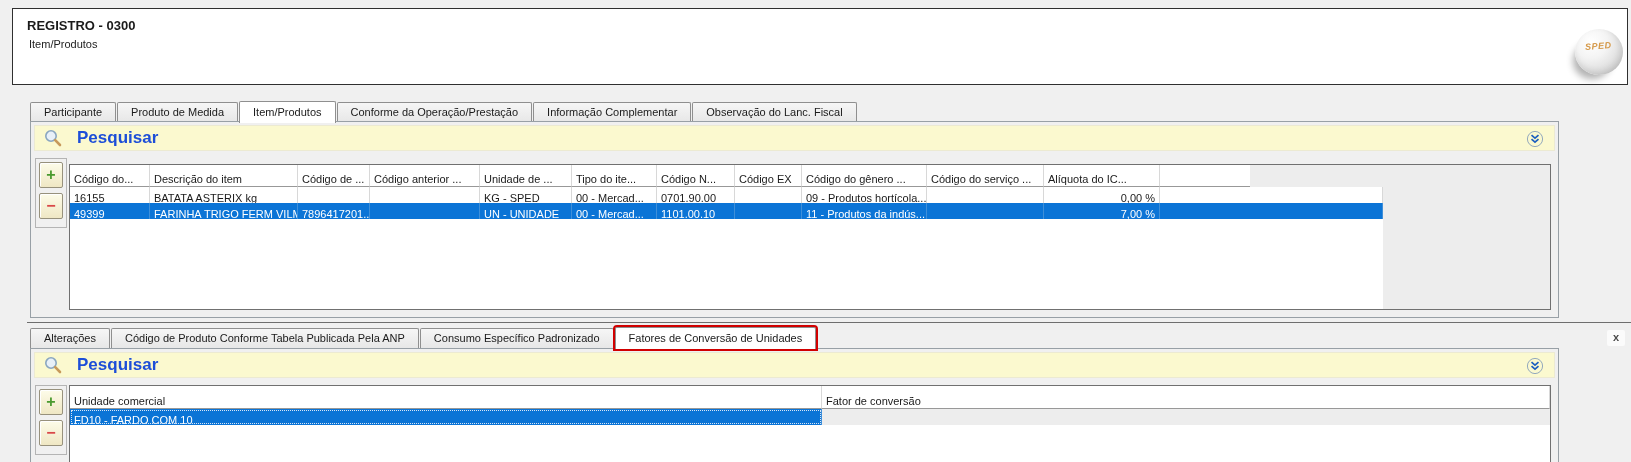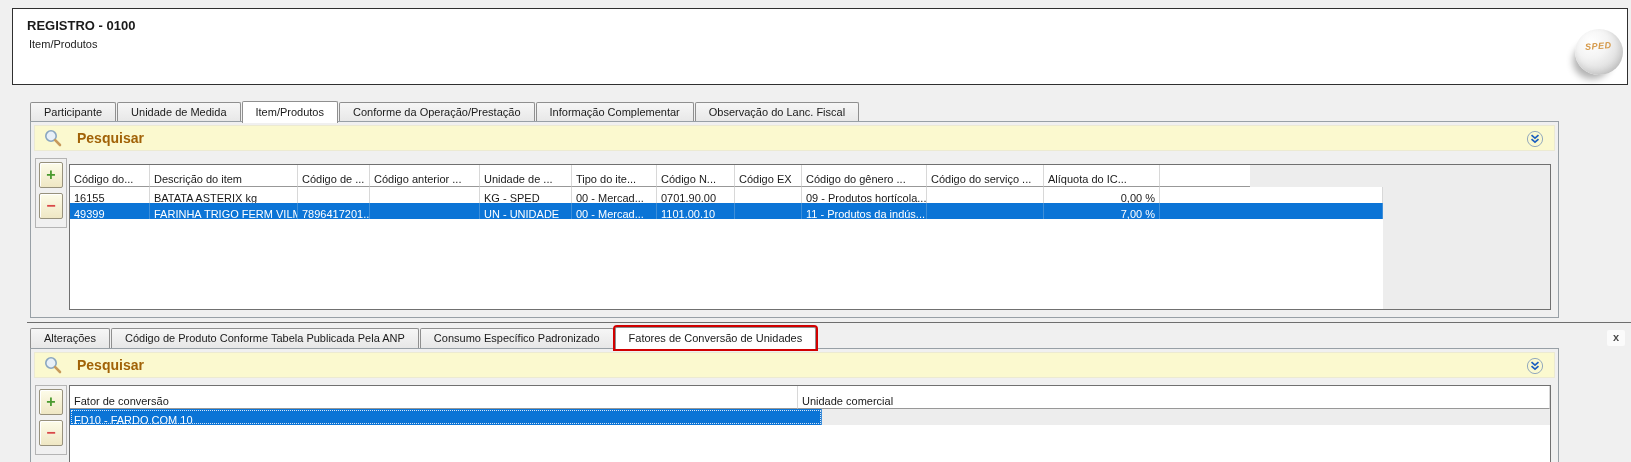--- a/index.html
+++ b/index.html
@@ -49,21 +49,21 @@
     position:absolute; left:30px; width:1529px; border:1px solid #98a0a6; background:#f0f0f0;
   }
   .main-panel { top:121px; height:197px; }
   .bottom-panel { top:348px; height:130px; border-bottom:none; }
   
   .searchbar {
     position:absolute; left:3px; right:3px; top:3px; height:26px;
     background:#fbf9cf; border:1px solid #ecead2; display:flex; align-items:center;
   }
   .searchbar .mag { margin-left:8px; }
-  .search-label { margin-left:14px; color:#a16207; font-weight:bold; font-size:14px; }
+  .search-label { margin-left:14px; color:#1d4ed8; font-weight:bold; font-size:17px; }
   .chev-btn { position:absolute; right:10px; top:4px; width:18px; height:18px; background:transparent; border:none; }
   
   .side-buttons {
     position:absolute; left:4px; top:36px; width:32px; padding:3px;
     border:1px solid #b4b4b4; background:#f0f0f0;
   }
   .sq-btn {
     display:block; width:24px; height:26px; margin:0 auto 5px auto;
     background:linear-gradient(#fdfce9,#efe7c4); border:1px solid #97917c; border-radius:2px;
     font-size:16px; font-weight:bold; line-height:22px; text-align:center;
@@ -98,30 +98,30 @@
   .c6{width:78px}.c7{width:67px}.c8{width:125px}.c9{width:117px}.c10{width:116px}.c11{width:223px}
   
   .b0{width:752px}.b1{width:728px}
 </style>
 </head>
 <body>
 
 <div class="screen">
 
   <div class="header-box">
-    <div class="header-title">REGISTRO - 0100</div>
+    <div class="header-title">REGISTRO - 0300</div>
     <div class="header-subtitle">Item/Produtos</div>
     <div class="sphere">
       <span>SPED</span>
     </div>
   </div>
 
   <div class="tabstrip main-tabs">
     <div class="tab">Participante</div>
-    <div class="tab">Unidade de Medida</div>
+    <div class="tab">Produto de Medida</div>
     <div class="tab active">Item/Produtos</div>
     <div class="tab">Conforme da Operação/Prestação</div>
     <div class="tab">Informação Complementar</div>
     <div class="tab">Observação do Lanc. Fiscal</div>
   </div>
 
   <div class="panel main-panel">
     <div class="searchbar">
       <svg class="mag" width="20" height="20">
         <circle cx="8" cy="8" r="5.2" fill="#e8f0f8" stroke="#8aa6c0" stroke-width="1.6"></circle>
@@ -214,22 +214,22 @@
       </button>
     </div>
 
     <div class="side-buttons">
       <button class="sq-btn add">+</button>
       <button class="sq-btn remove">−</button>
     </div>
 
     <div class="grid-wrap">
       <div class="g-row g-head">
+        <div class="cell b0">Unidade comercial</div>
         <div class="cell b1">Fator de conversão</div>
-        <div class="cell b0">Unidade comercial</div>
       </div>
       <div class="g-row sel">
         <div class="cell b0 focus-dotted">FD10 - FARDO COM 10</div>
       </div>
       <div class="white-fill"></div>
     </div>
   </div>
 
 </div>
 

